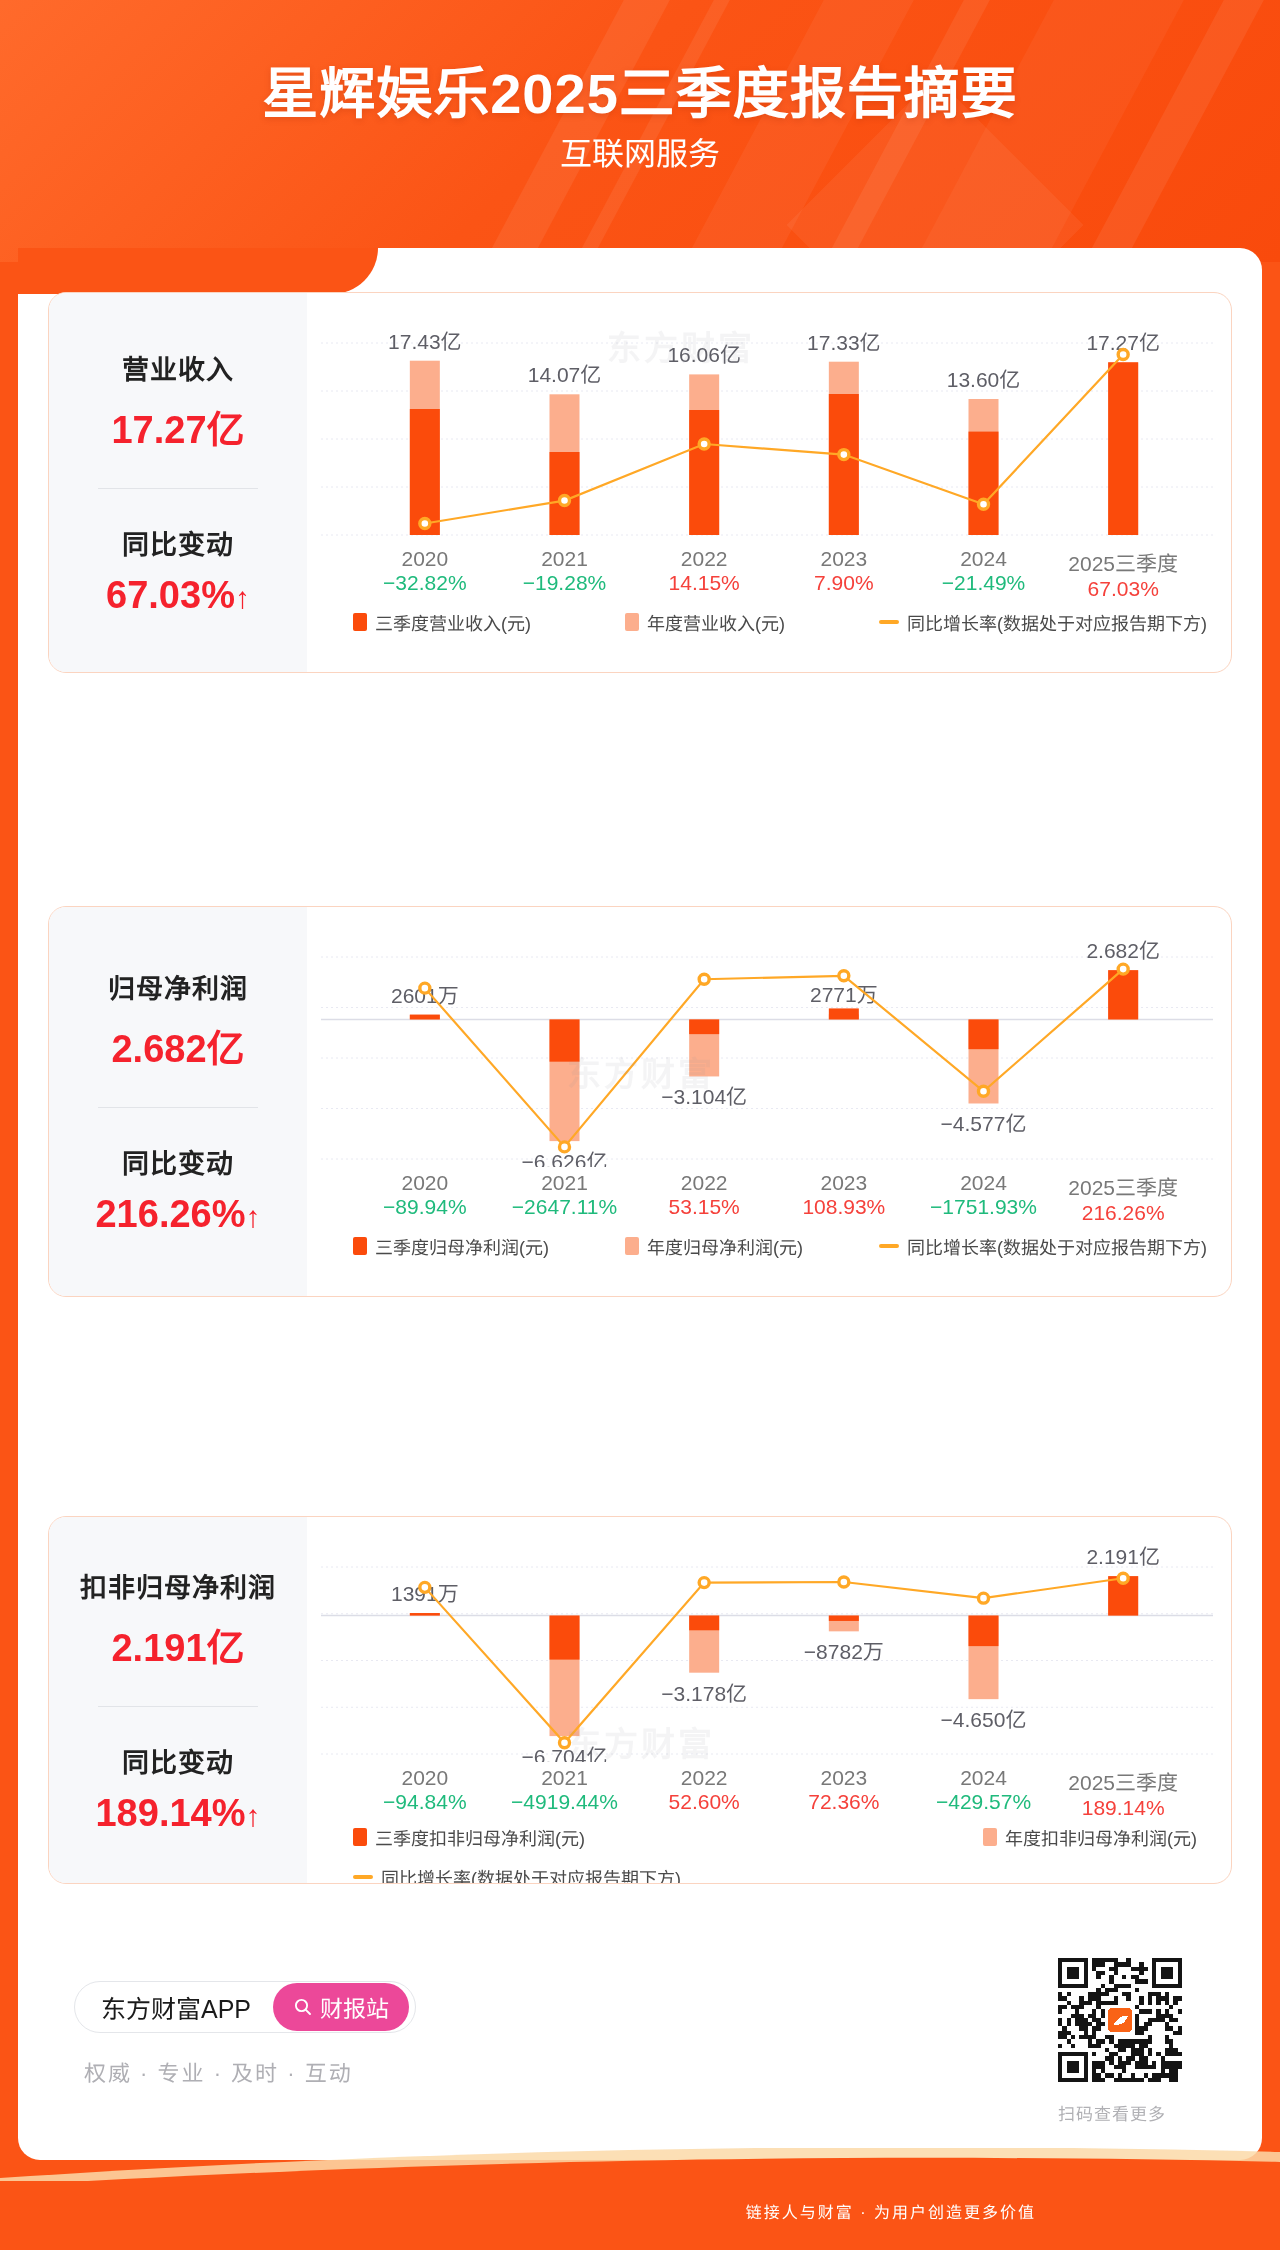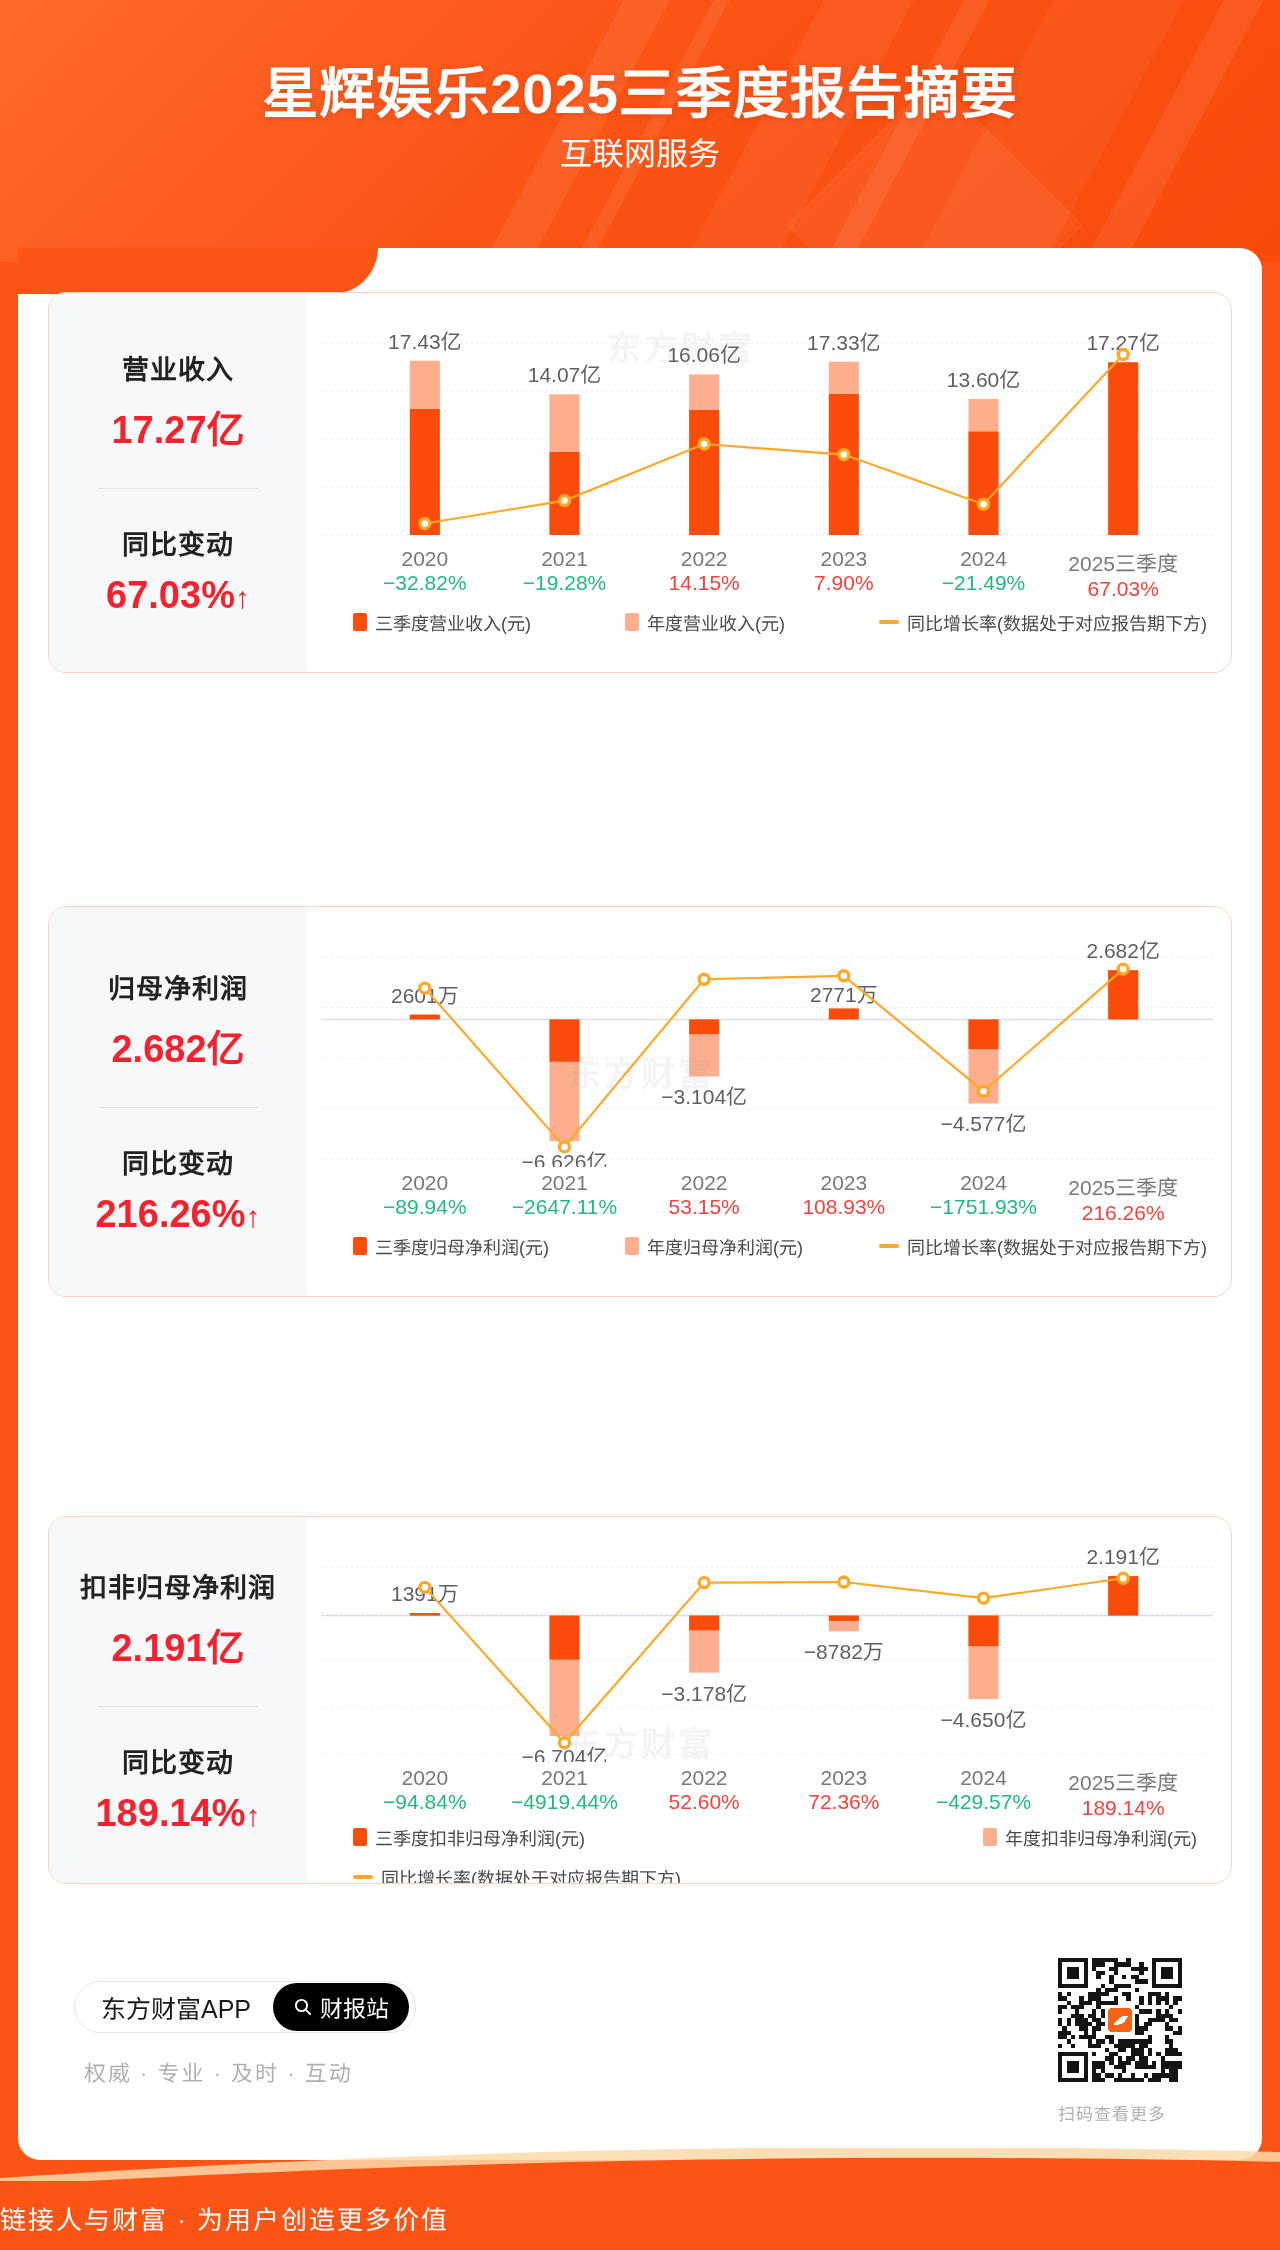--- a/index.html
+++ b/index.html
@@ -86,38 +86,38 @@
   .lg-line { width: 20px; height: 4px; border-radius: 2px; margin-right: 8px; background: #FFA826; }
 
   
   .foot-pill {
     position: absolute; left: 74px; top: 1973px; height: 52px;
     border: 1px solid #E4E6EA; border-radius: 30px;
     display: flex; align-items: center; padding-left: 26px; padding-right: 6px; margin-top: 8px;
   }
   .foot-app { font-size: 25px; color: #1A1A1A; margin-right: 22px; }
   .foot-btn {
-    background: #000000; color: #fff; border-radius: 24px; height: 48px;
+    background: #ec4899; color: #fff; border-radius: 24px; height: 48px;
     display: flex; align-items: center; padding: 0 20px; font-size: 23px;
   }
   .foot-slogan {
     position: absolute; left: 84px; top: 2055px; font-size: 22px;
     color: #AFAFB4; letter-spacing: 2px;
   }
   .qr-wrap { position: absolute; left: 1058px; top: 1958px; width: 124px; }
   .qr-cap { margin-top: 14px; font-size: 17px; color: #B0B0B4; text-align: left; letter-spacing: 1px; }
 
   .bot-band {
     position: absolute; left: 0; top: 2181px; width: 1280px; height: 69px;
     background: #FB5415;
   }
   .bot-wave { position: absolute; left: 0; top: 2148px; width: 1280px; height: 46px; }
   .bot-text {
-    position: absolute; left: 0; top: 2199px; width: 1036px; text-align: left;
-    font-size: 26px; color: #fff; letter-spacing: 2px;
+    position: absolute; left: 0; top: 2199px; width: 1036px; text-align: right;
+    font-size: 16px; color: #fff; letter-spacing: 2px;
   }
 </style>
 </head>
 <body>
 
 <div class="page">
 
   <div class="header">
     <div class="hdr-streak s1"></div>
     <div class="hdr-streak s2"></div>

